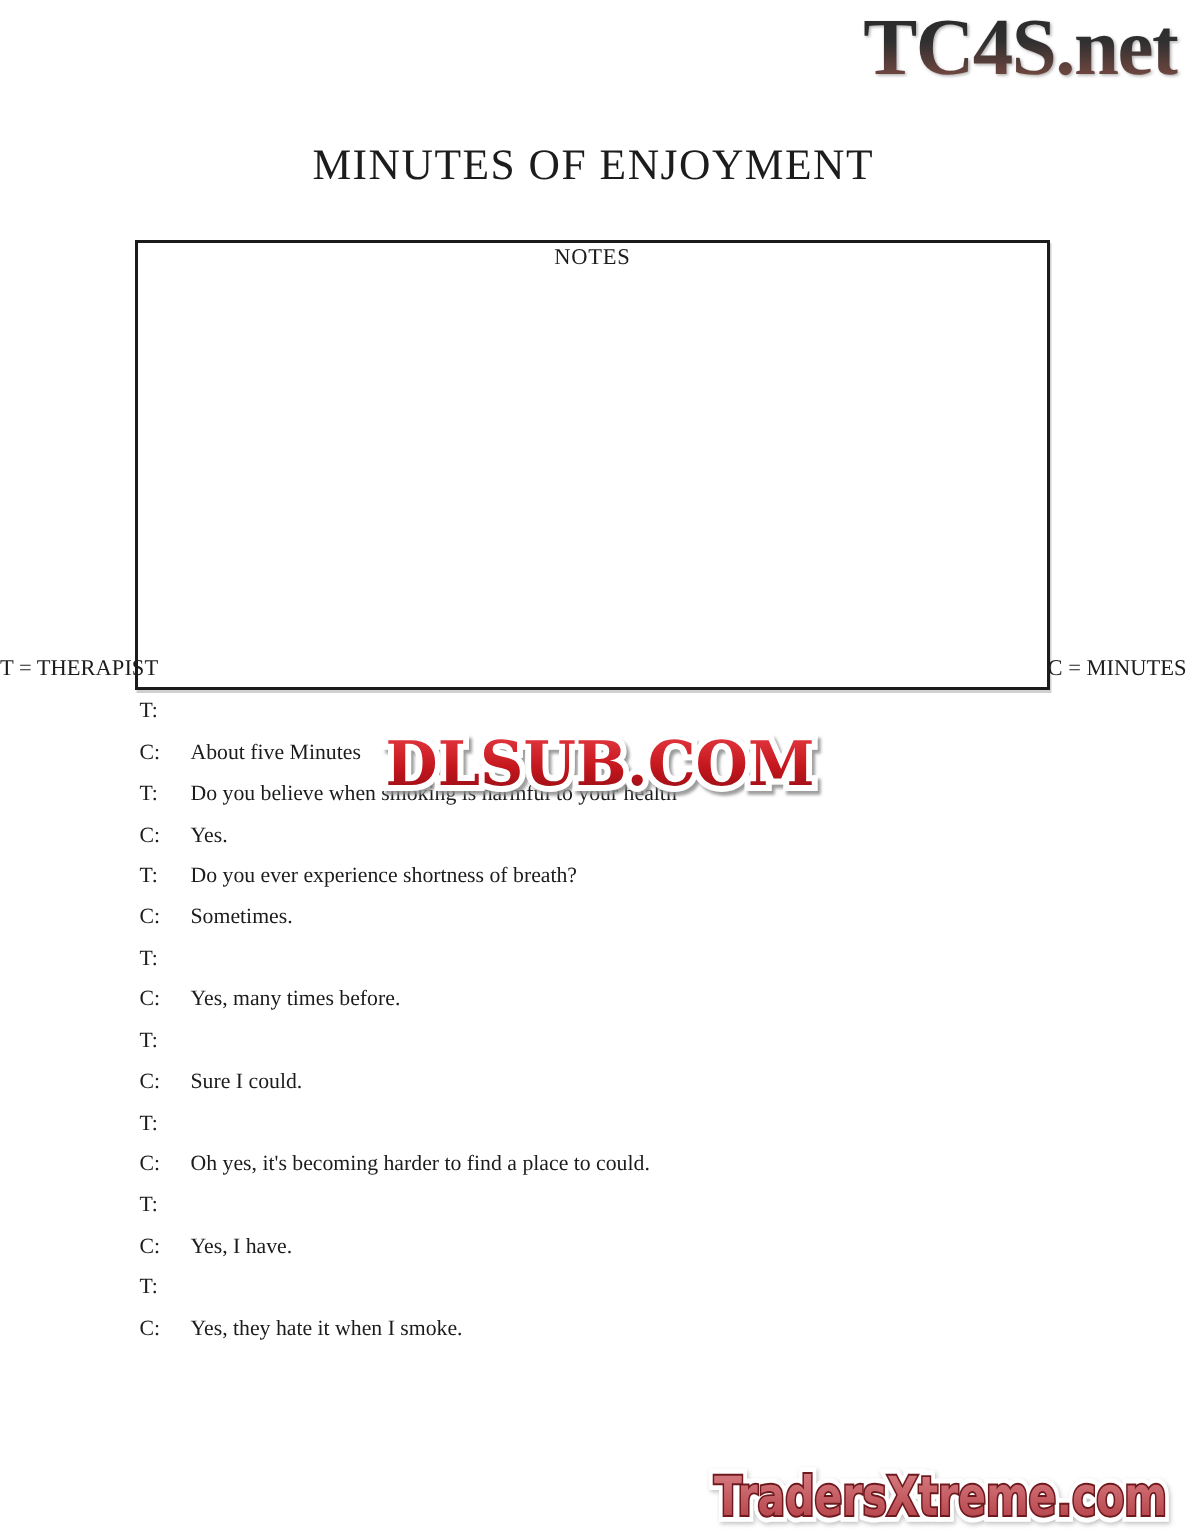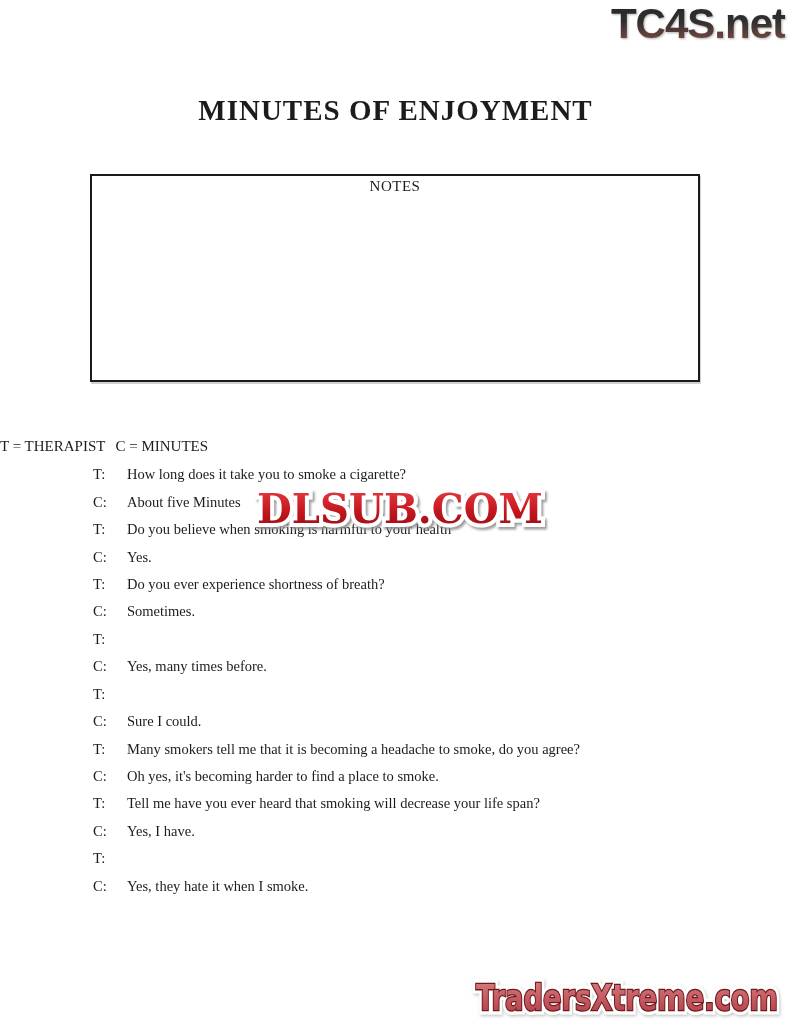--- a/index.html
+++ b/index.html
@@ -2,42 +2,42 @@
 <html><head>
 <meta charset="utf-8">
 <style>
   html, body { margin: 0; padding: 0; background: #ffffff; }
   .page {
     position: relative; width: 791px; height: 1024px; background: #ffffff;
     font-family: "Liberation Serif", serif; color: #1c1c1c; overflow: hidden;
   }
   .tc4s {
     position: absolute; top: 0px; right: 6px;
-    font-family: Liberation Sans, sans-serif; font-weight: bold;
-    font-size: 42px; letter-spacing: -1px;
+    font-family: Liberation Serif, serif; font-weight: bold;
+    font-size: 54px; letter-spacing: -1px;
     background: linear-gradient(180deg, #262626 0%, #303030 45%, #6e463f 80%, #96655e 100%);
     -webkit-background-clip: text; background-clip: text; color: transparent;
     filter: drop-shadow(1px 1px 1px rgba(80,80,80,0.45));
   }
   .title {
     position: absolute; top: 94px; left: 0; width: 100%;
-    text-align: center; font-weight: bold; font-size: 29px; letter-spacing: 1px;
+    text-align: center; font-weight: normal; font-size: 29px; letter-spacing: 1px;
   }
   .notes-box {
-    position: absolute; left: 90px; top: 174px; width: 610px; height: 208px;
+    position: absolute; left: 90px; top: 160px; width: 610px; height: 300px;
     border: 2px solid #1b1b1b; box-sizing: border-box;
     box-shadow: 1px 2px 0 rgba(120,120,120,0.35);
   }
   .notes-label {
     position: absolute; top: 2px; left: 0; width: 100%;
     text-align: center; font-size: 15px; letter-spacing: 0.5px;
   }
   .legend {
     position: absolute; top: 438px; left: 0; width: 100%;
-    display: flex; justify-content: flex-start; gap: 10px; font-size: 15px;
+    display: flex; justify-content: space-between; gap: 10px; font-size: 15px;
   }
   .dialogue { position: absolute; left: 93px; top: 461px; right: 50px; }
   .row { display: flex; height: 27.45px; align-items: center; }
   .spk { flex: 0 0 34px; width: 34px; font-size: 14.5px; }
   .txt { font-size: 14.5px; white-space: nowrap; }
   svg.wm { position: absolute; overflow: visible; }
   .dlsub { left: 250px; top: 484px; }
   .traders { left: 462px; top: 970px; }
   .dlsub text {
     font-family: "DejaVu Serif", serif; font-weight: bold; font-size: 41px;
@@ -60,21 +60,20 @@
   </div>
 
   <div class="legend">
     <span>T = THERAPIST</span>
     <span>C = MINUTES</span>
   </div>
 
   <div class="dialogue">
     <div class="row">
         <span class="spk">T:</span>
-        <span class="txt">How long does it take you to smoke a cigarette?</span>
       </div>
     <div class="row">
         <span class="spk">C:</span>
         <span class="txt">About five Minutes</span>
       </div>
     <div class="row">
         <span class="spk">T:</span>
         <span class="txt">Do you believe when smoking is harmful to your health</span>
       </div>
     <div class="row">
@@ -98,29 +97,27 @@
       </div>
     <div class="row">
         <span class="spk">T:</span>
       </div>
     <div class="row">
         <span class="spk">C:</span>
         <span class="txt">Sure I could.</span>
       </div>
     <div class="row">
         <span class="spk">T:</span>
-        <span class="txt">Many smokers tell me that it is becoming a headache to smoke, do you agree?</span>
       </div>
     <div class="row">
         <span class="spk">C:</span>
-        <span class="txt">Oh yes, it's becoming harder to find a place to smoke.</span>
+        <span class="txt">Oh yes, it's becoming harder to find a place to could.</span>
       </div>
     <div class="row">
         <span class="spk">T:</span>
-        <span class="txt">Tell me have you ever heard that smoking will decrease your life span?</span>
       </div>
     <div class="row">
         <span class="spk">C:</span>
         <span class="txt">Yes, I have.</span>
       </div>
     <div class="row">
         <span class="spk">T:</span>
       </div>
     <div class="row">
         <span class="spk">C:</span>

